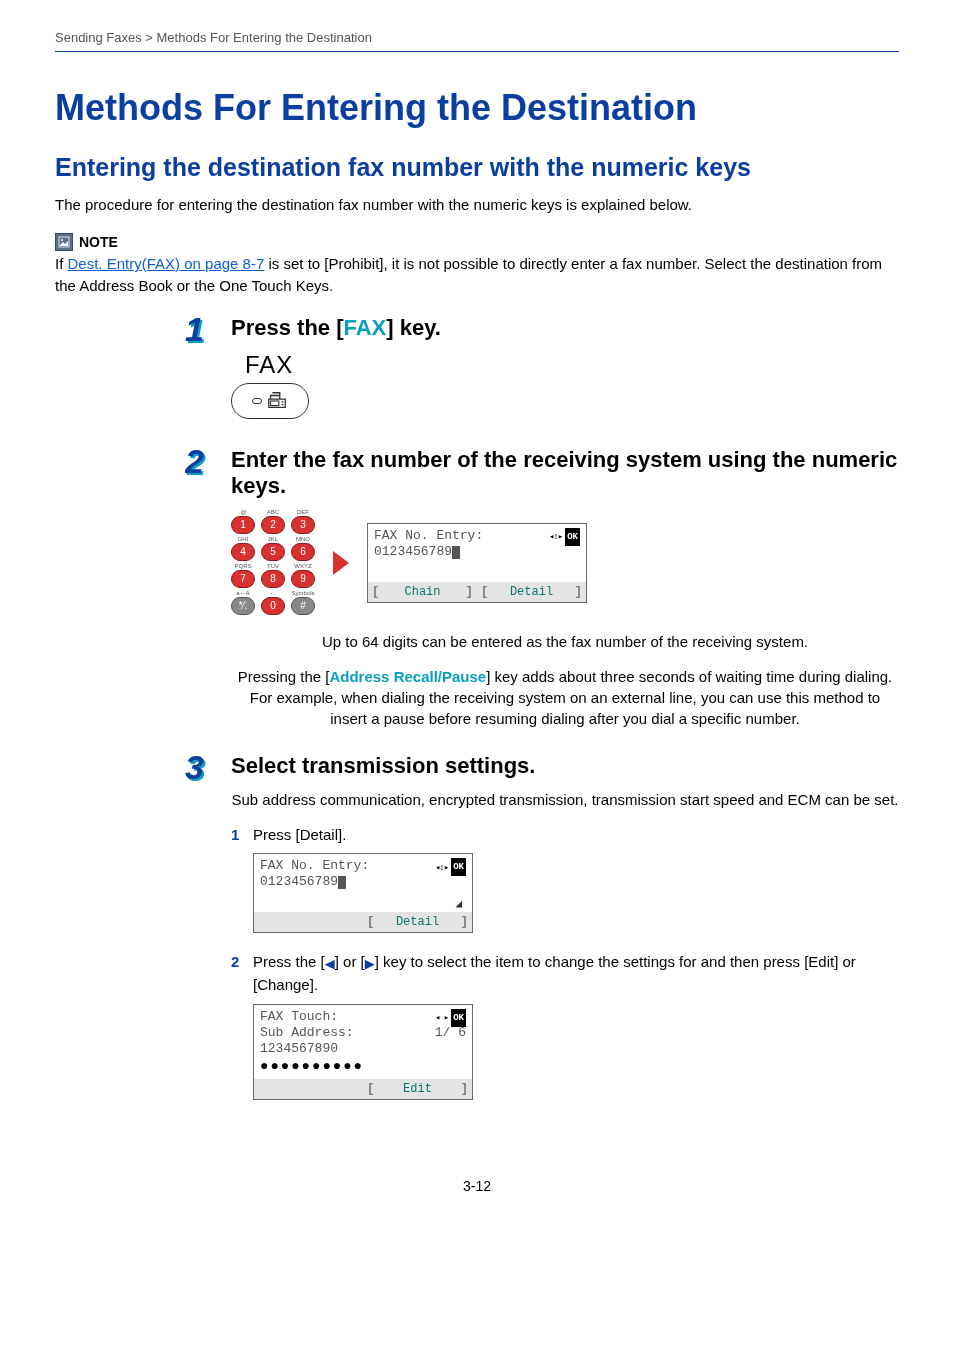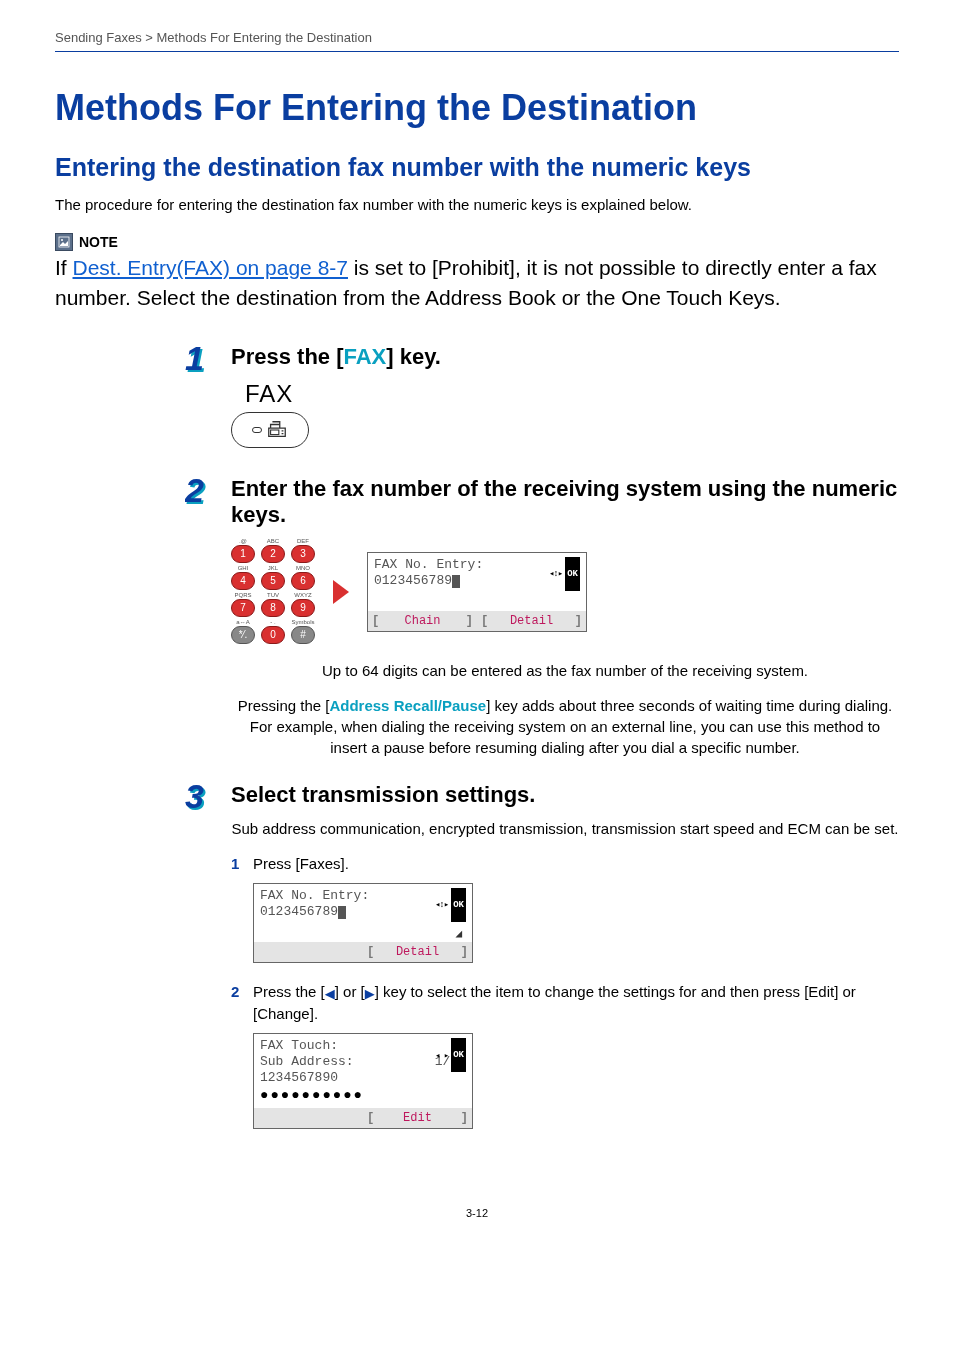--- a/index.html
+++ b/index.html
@@ -3,25 +3,25 @@
 <meta charset="utf-8">
 <style>
   * { box-sizing: border-box; margin: 0; padding: 0; }
   html, body { width: 954px; background: #fff; font-family: Arial, Helvetica, sans-serif; color: #000; }
   .page { padding: 30px 55px 40px 55px; }
   .breadcrumb { font-size: 13px; color: #555; padding-bottom: 6px; }
   .hr-blue { border: none; border-top: 1px solid #0a3ea0; margin-bottom: 28px; }
   .h1 { font-size: 36px; font-weight: bold; color: #0a3ea0; margin-bottom: 24px; margin-top: 35px; }
   .h2 { font-size: 25px; font-weight: bold; color: #0a3ea0; margin-bottom: 12px; }
   .body-text { font-size: 15px; line-height: 1.4; margin-bottom: 18px; }
-  .note-box { margin-bottom: 30px; }
+  .note-box { margin-bottom: 18px; }
   .note-head { display: flex; align-items: center; gap: 6px; margin-bottom: 2px; }
   .note-icon { width: 18px; height: 18px; background: #5b6f8a; display: inline-flex; align-items: center; justify-content: center; border: 1px solid #3a4a60; }
   .note-label { font-weight: bold; font-size: 14px; }
-  .note-text { font-size: 21px; line-height: 1.45; }
+  .note-text { font-size: 15px; line-height: 1.45; }
   .link { color: #1060d0; text-decoration: underline; }
   .keyword { color: #0aa0c0; font-weight: bold; }
 
   .steps { margin-left: 130px; }
   .step { display: flex; align-items: flex-start; gap: 14px; margin-bottom: 10px; }
   .step-num { min-width: 32px; }
   .step-content { flex: 1; }
   .step-title { font-size: 22px; font-weight: bold; margin-bottom: 10px; }
 
   .fax-block { margin: 4px 0 18px 0; }
@@ -35,35 +35,35 @@
   .kp-lbls { display: flex; gap: 6px; justify-content: center; }
   .kp-lbl { width: 24px; text-align: center; font-size: 6px; color: #555; line-height: 7px; height: 7px; }
   .kp-key { width: 24px; height: 18px; border-radius: 9px; background: #d93030; color: #fff; font-size: 10px; display: flex; align-items: center; justify-content: center; border: 1px solid #8a1a1a; }
   .kp-key.grey { background: #888; border-color: #555; }
   .tri-right { width: 0; height: 0; border-top: 12px solid transparent; border-bottom: 12px solid transparent; border-left: 16px solid #d93030; }
 
   .lcd { border: 1.2px solid #666; width: 220px; height: 80px; font-family: "Courier New", monospace; background: #fff; position: relative; }
   .lcd-inner { padding: 4px 6px 0 6px; font-size: 13px; line-height: 16px; color: #555; }
   .lcd-ok { position: absolute; top: 4px; right: 6px; display: flex; align-items: center; gap: 3px; }
   .lcd-ok .arrows { font-size: 9px; color: #000; letter-spacing: -1px; }
-  .lcd-ok .ok { background: #000; color: #fff; font-size: 9px; font-weight: bold; padding: 12px 2px; }
-  .lcd-bottom { position: absolute; bottom: 0; left: 0; right: 0; height: 20px; background: #e4e4e4; display: flex; align-items: center; font-size: 12px; color: #be185d; }
+  .lcd-ok .ok { background: #000; color: #fff; font-size: 9px; font-weight: bold; padding: 4px 2px; }
+  .lcd-bottom { position: absolute; bottom: 0; left: 0; right: 0; height: 20px; background: #e4e4e4; display: flex; align-items: center; font-size: 12px; color: #0f766e; }
   .lcd-btn { flex: 1; text-align: center; position: relative; }
   .lcd-btn::before { content: "["; position: absolute; left: 4px; color: #777; font-weight: bold;}
   .lcd-btn::after { content: "]"; position: absolute; right: 4px; color: #777; font-weight: bold;}
   .lcd-cursor { display: inline-block; width: 8px; height: 13px; background: #555; vertical-align: text-bottom; }
   .lcd-cursor-btm { position: absolute; bottom: 22px; right: 10px; font-size: 11px; color: #333; }
   .dots-row { font-size: 14px; letter-spacing: 2px; color: #000; padding-top: 1px;}
 
   .step-para { font-size: 15px; line-height: 1.4; margin: 8px 0 14px 0; text-align: center; }
   .substep { display: flex; align-items: flex-start; gap: 10px; margin-bottom: 8px; font-size: 15px; line-height: 1.45; }
   .sub-num { color: #0a3ea0; font-weight: bold; min-width: 12px; }
   .tri-sm { display: inline-block; color: #0a3ea0; font-size: 13px; vertical-align: -1px; }
 
-  .page-num { text-align: center; font-size: 11px; margin-top: 60px; }
+  .page-num { text-align: center; font-size: 14px; margin-top: 60px; }
 </style>
 </head>
 <body>
 
 <div class="page">
   <div class="breadcrumb">Sending Faxes &gt; Methods For Entering the Destination</div>
   <hr class="hr-blue">
 
   <h1 class="h1">Methods For Entering the Destination</h1>
 
@@ -196,21 +196,21 @@
             <text x="2" y="28" font-family="Arial" font-weight="bold" font-style="italic" font-size="34" fill="#0aa0c0">3</text>
             <text x="0" y="26" font-family="Arial" font-weight="bold" font-style="italic" font-size="34" fill="#0a3ea0">3</text>
           </svg>
       </div>
       <div class="step-content">
         <div class="step-title">Select transmission settings.</div>
         <p class="step-para">Sub address communication, encrypted transmission, transmission start speed and ECM can be set.</p>
 
         <div class="substep">
           <span class="sub-num">1</span>
-          <span>Press [Faxes].</span>
+          <span>Press [Detail].</span>
         </div>
 
         <div style="margin: 6px 0 18px 22px;">
           <div class="lcd">
             <div class="lcd-ok">
                 <span class="arrows">◂↕▸</span>
                 <span class="ok">OK</span>
               </div>
             <div class="lcd-inner">
               <div>FAX No. Entry:</div>

